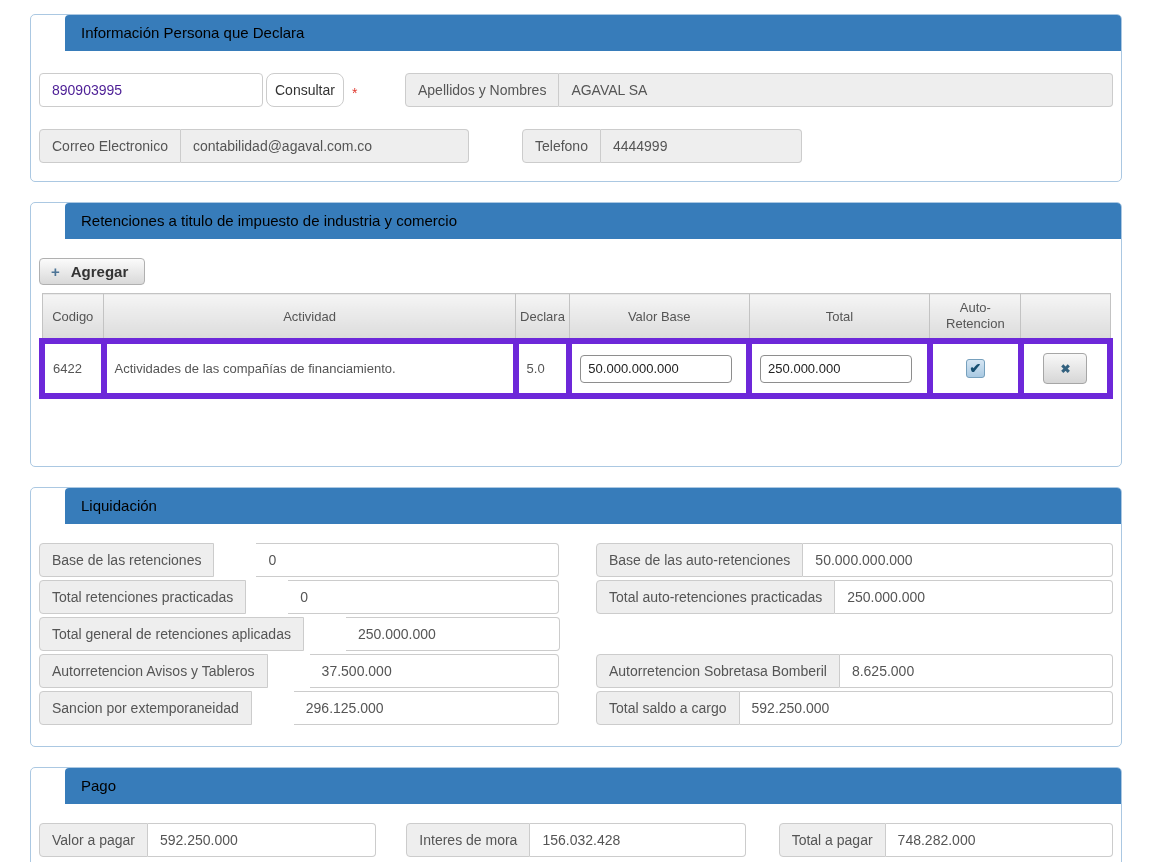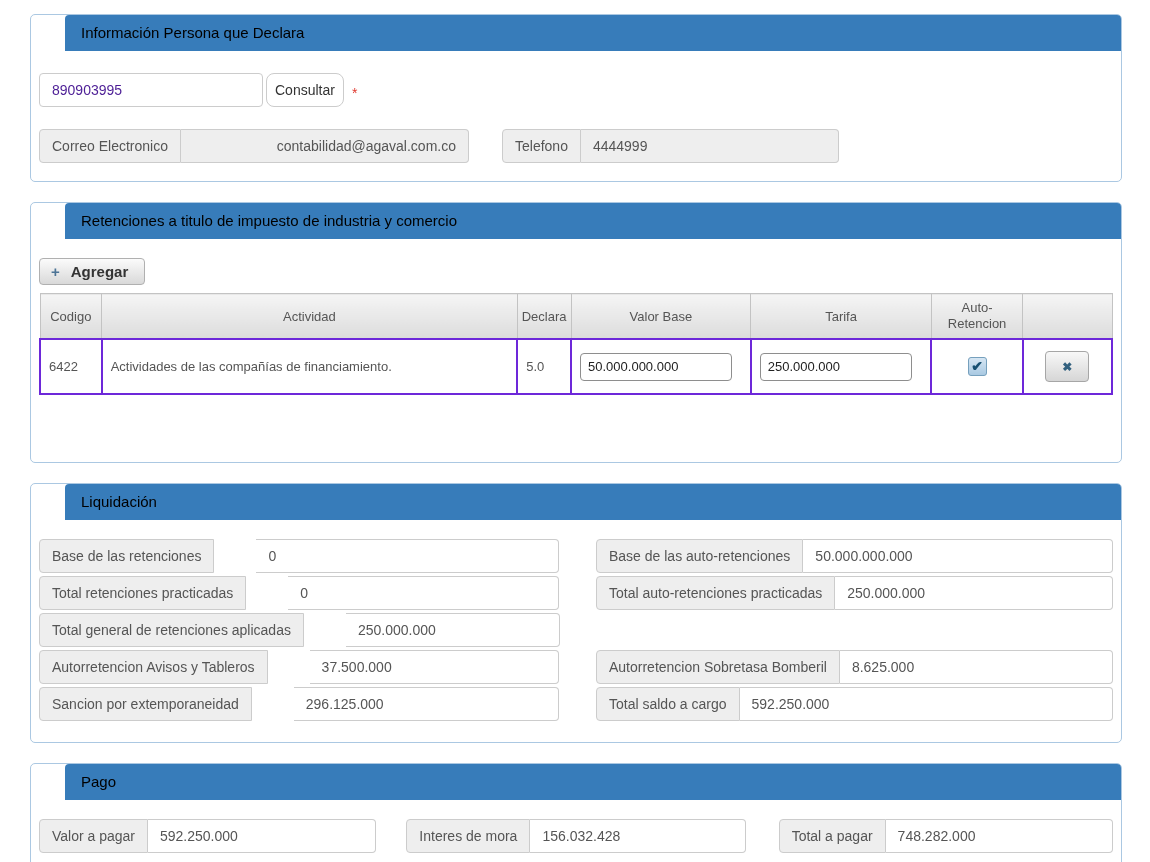--- a/index.html
+++ b/index.html
@@ -69,22 +69,22 @@
     height: 34px; margin-left: 3px;
     padding: 6px 8px;
     background: #fff;
     border: 1px solid #ccc; border-radius: 8px;
     font-size: 14px; color: #333; font-family: inherit;
     cursor: pointer;
   }
   .req { color: #e0382e; margin-left: 8px; font-size: 14px; position: relative; top: 3px; }
   .g-apellidos { margin-left: auto; width: 708px; }
   .row2 { display: flex; }
-  .g-correo { width: 430px; text-align: right; }
-  .g-telefono { width: 337px; margin-left: 33px; }
+  .g-correo { width: 430px; }
+  .g-telefono { width: 280px; margin-left: 53px; }
 
   
   .add-btn {
     display: inline-flex; align-items: center;
     padding: 4px 16px 4px 11px;
     background: linear-gradient(#fbfbfb, #d9d9d9);
     border: 1px solid #b0b0b0; border-radius: 4px;
     font-size: 15px; font-weight: bold; color: #333;
     font-family: inherit; cursor: pointer;
     margin-bottom: 8px;
@@ -100,21 +100,21 @@
     background: linear-gradient(#f5f5f5, #dcdcdc);
     border: 1px solid #c3c3c3;
     font-weight: normal;
     color: #555;
     font-size: 13px;
     text-align: center;
     padding: 6px 4px;
     height: 40px;
   }
   .ret-table td {
-    border: 2px solid #6d28d9;
+    border: 6px solid #6d28d9;
     padding: 6px 8px;
     font-size: 13px;
     color: #555;
     height: 55px;
     vertical-align: middle;
     background: #fff;
   }
   .th-auto span { display: inline-block; width: 62px; line-height: 16px; }
   .cell-input {
     width: 152px; height: 28px;
@@ -159,20 +159,24 @@
 
 <div class="page">
 
   <div class="panel">
     <div class="panel-heading">Información Persona que Declara</div>
     <div class="panel-body decl">
       <div class="row1">
         <input class="nit-input" value="890903995" style="">
         <button class="consult-btn">Consultar</button>
         <span class="req">*</span>
+        <div class="igroup gray g-apellidos">
+          <span class="addon">Apellidos y Nombres</span>
+          <span class="ival">AGAVAL SA</span>
+        </div>
       </div>
       <div class="row2">
         <div class="igroup gray g-correo">
           <span class="addon">Correo Electronico</span>
           <span class="ival">contabilidad@agaval.com.co</span>
         </div>
         <div class="igroup gray g-telefono">
           <span class="addon">Telefono</span>
           <span class="ival">4444999</span>
         </div>
@@ -196,21 +200,21 @@
             <col style="width:181px">
             <col style="width:92px">
             <col style="width:90px">
         </colgroup>
         <thead>
           <tr>
             <th>Codigo</th>
             <th>Actividad</th>
             <th>Declara</th>
             <th>Valor Base</th>
-            <th>Tarifa</th>
+            <th>Total</th>
             <th class="th-auto"><span>Auto-Retencion</span></th>
             <th></th>
           </tr>
         </thead>
         <tbody>
           <tr>
             <td>6422</td>
             <td>Actividades de las compañías de financiamiento.</td>
             <td>5.0</td>
             <td>

